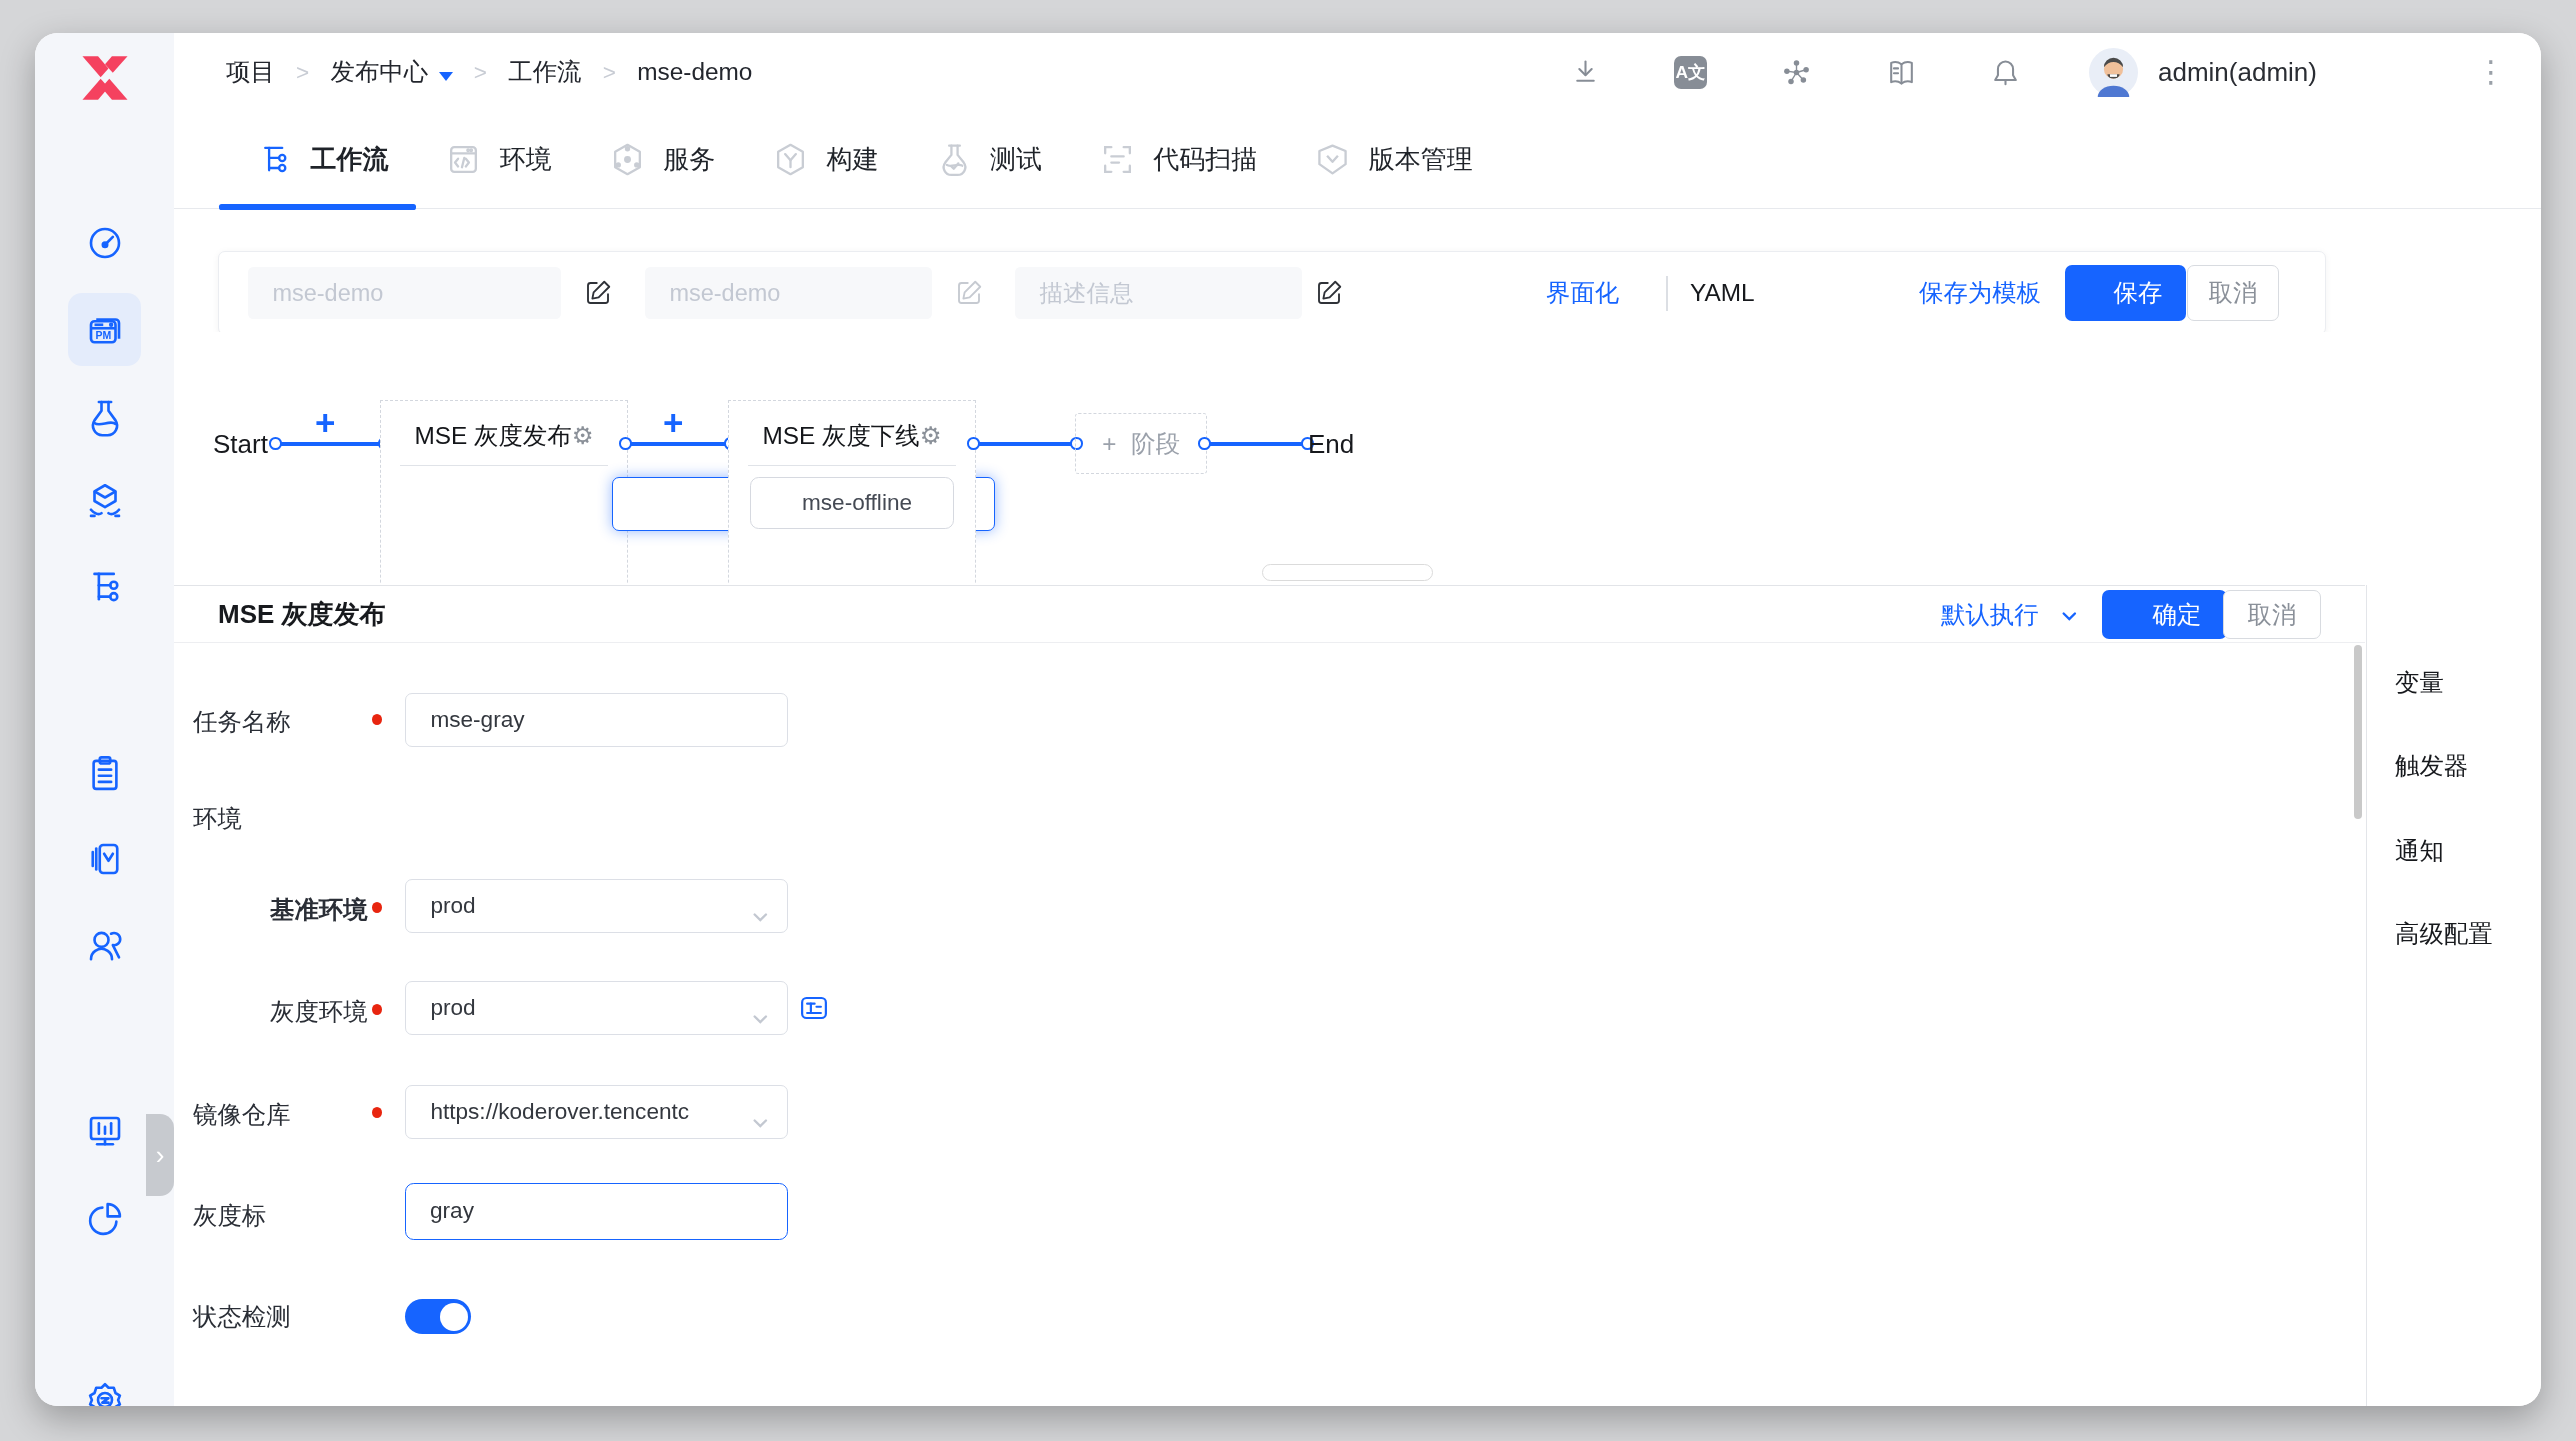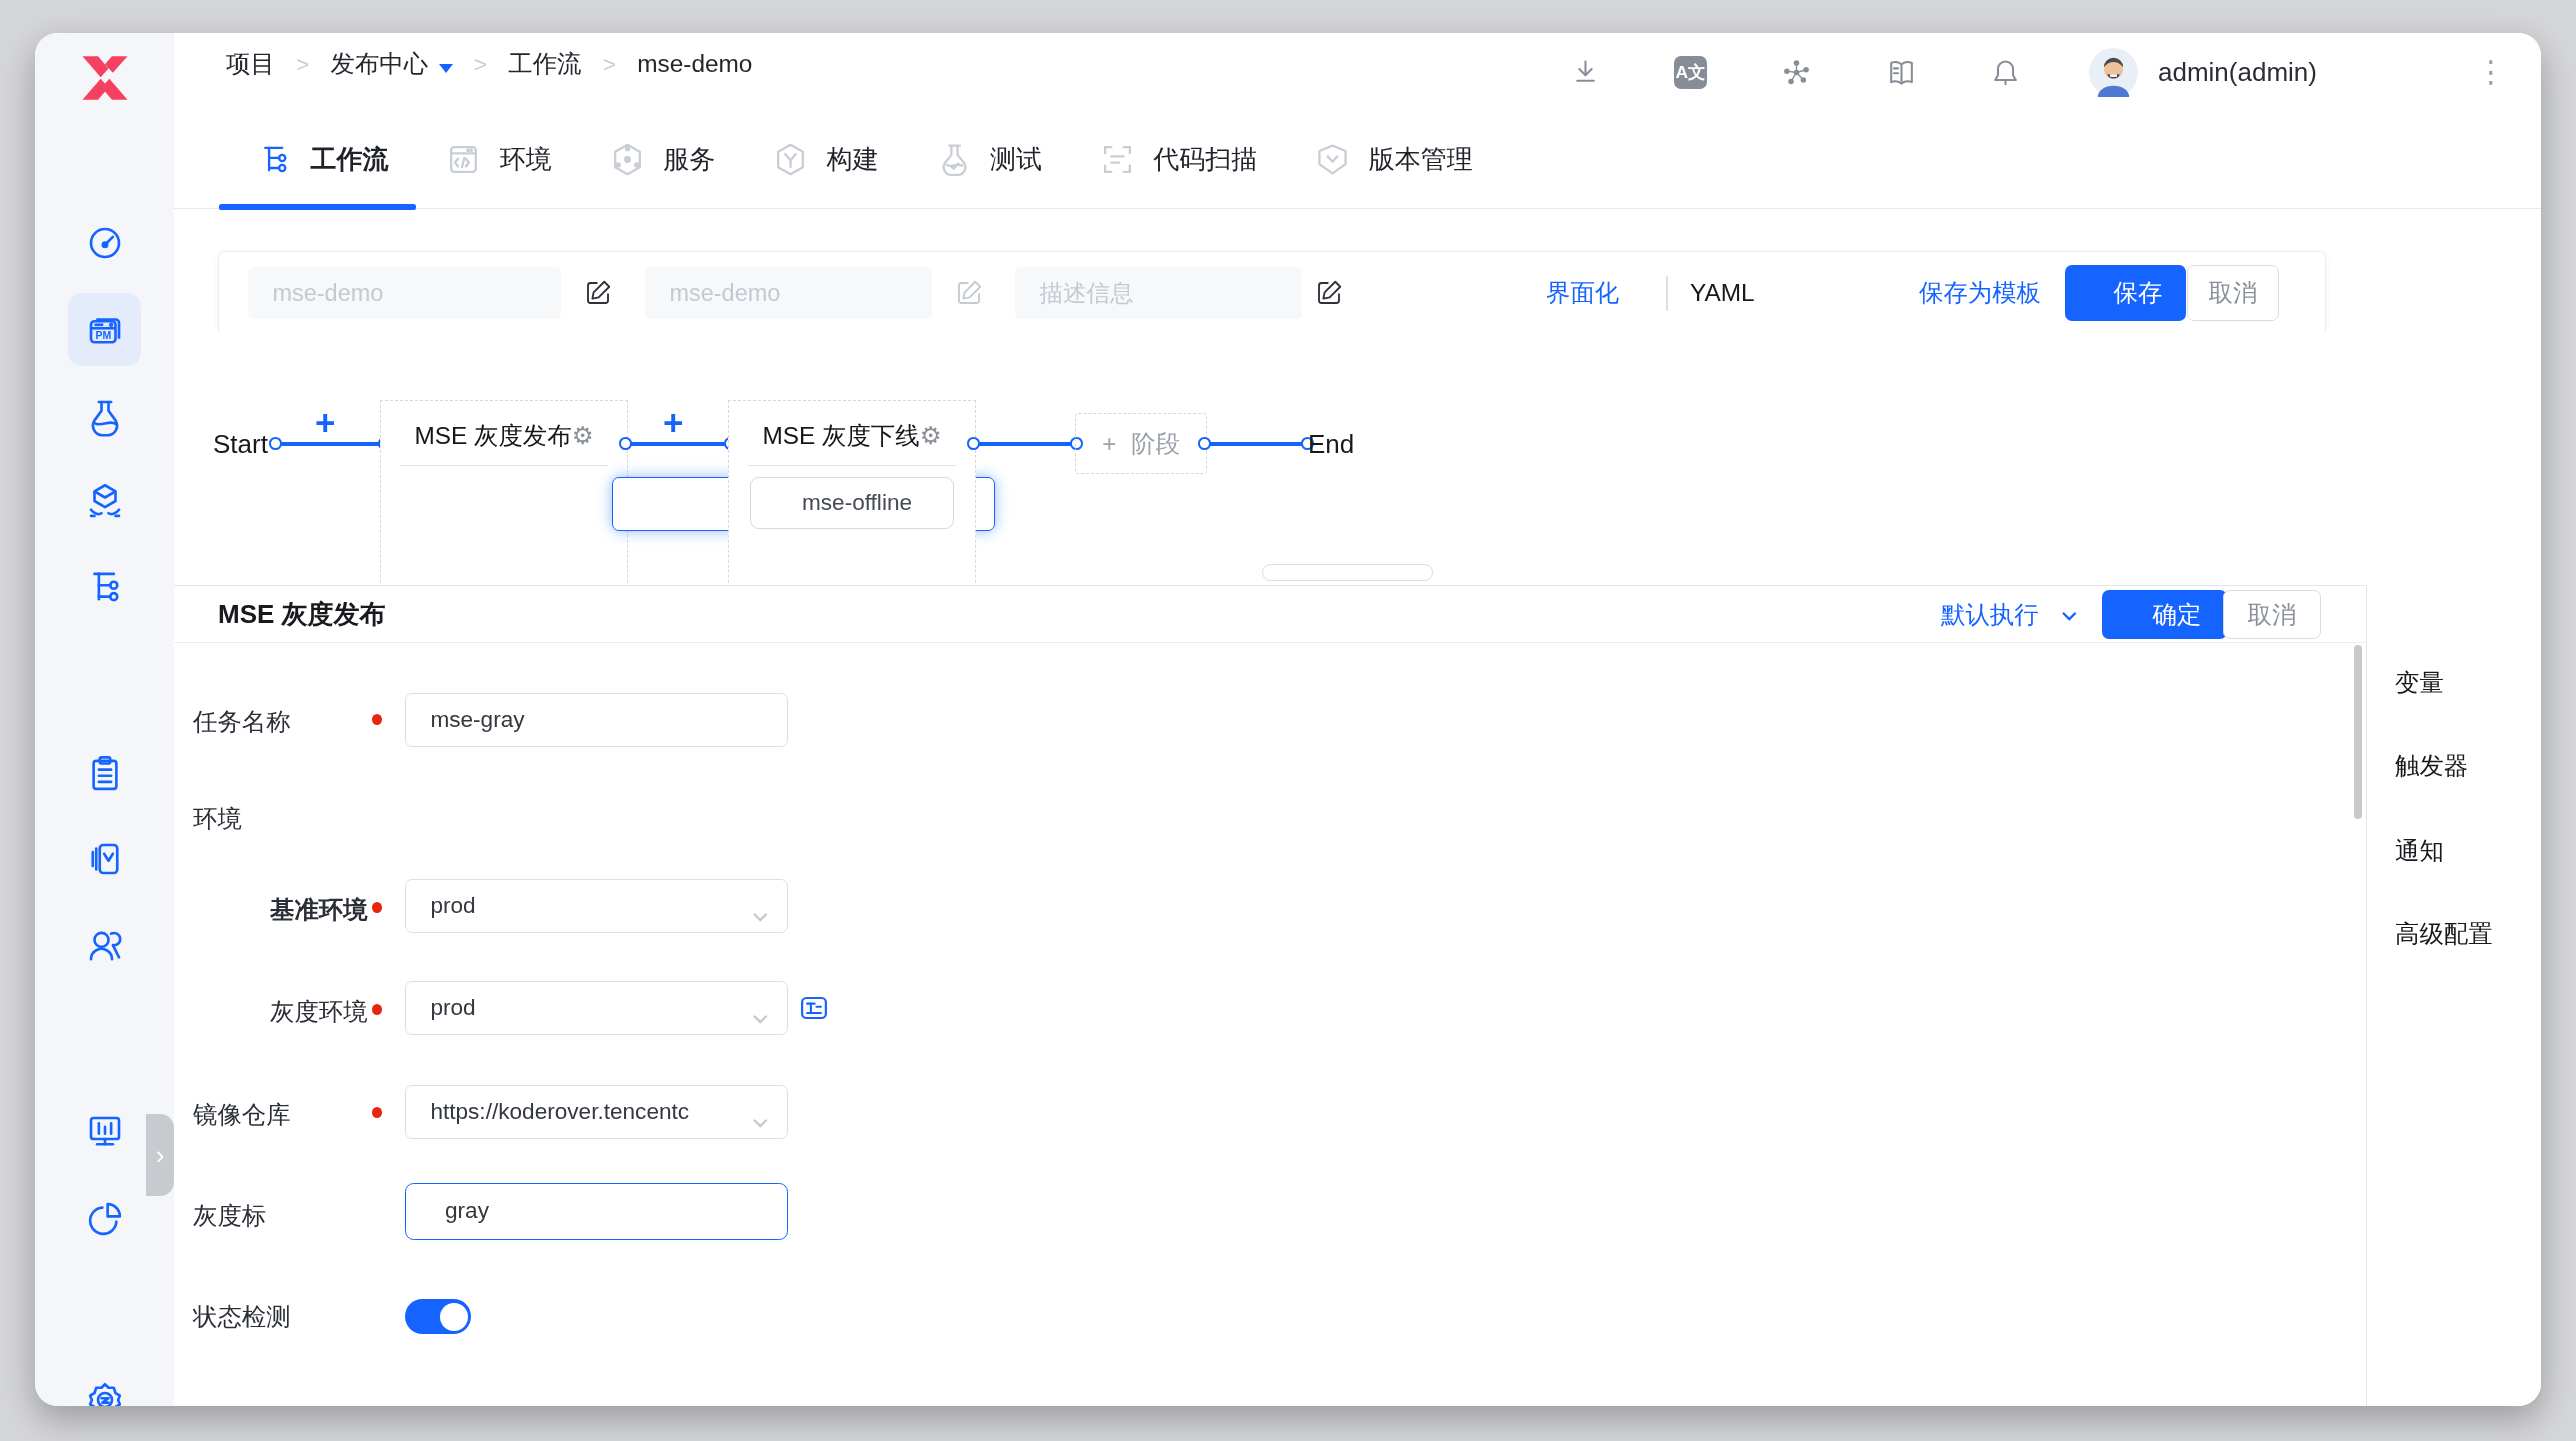--- a/index.html
+++ b/index.html
@@ -70,21 +70,21 @@
   #panel{position:absolute;left:139px;top:552px;width:2191px;height:822px;background:#fff;border-top:0.9px solid #e2e4e8;}
   #panel-header{position:absolute;left:0;top:0;width:100%;height:57px;border-bottom:0.9px solid #edeef1;box-sizing:border-box;}
   #panel-title{position:absolute;left:44px;top:0;line-height:57px;font-size:26px;font-weight:bold;color:#17191d;}
   .field-label{position:absolute;font-size:24.4px;color:#2a2e36;}
   .req-dot{position:absolute;width:10.4px;height:11.3px;border-radius:50%;background:#e8250f;}
   .sel{position:absolute;left:231px;width:383px;height:54px;border:0.9px solid #dcdfe6;border-radius:7px;background:#fff;
     font-size:22.6px;color:#33373e;line-height:52px;padding-left:24.4px;box-sizing:border-box;white-space:nowrap;overflow:hidden;}
   .sel .chev{position:absolute;right:15.7px;top:15.7px;width:22.6px;height:22.6px;color:#c3c8d1;}
   .sel .chev svg{width:22.6px;height:22.6px;}
   #gray-input{position:absolute;left:231px;top:597px;width:383px;height:57px;border:1.7px solid #1664ff;border-radius:8.7px;
-    font-size:22.6px;color:#33373e;line-height:54px;padding-left:39px;box-sizing:border-box;background:#fff;}
+    font-size:22.6px;color:#33373e;line-height:54px;padding-left:24px;box-sizing:border-box;background:#fff;}
   #toggle{position:absolute;left:231px;top:713px;width:66px;height:35px;background:#1664ff;border-radius:17.4px;}
   #toggle .knob{position:absolute;right:3.5px;top:3.5px;width:28px;height:28px;background:#fff;border-radius:50%;}
   #panel-scrollthumb{position:absolute;left:2180px;top:59px;width:7.8px;height:174px;background:#c9c9c9;border-radius:4.4px;}
   
   #rightnav{position:absolute;left:2331px;top:552px;width:176px;height:822px;background:#fff;border-left:0.9px solid #e3e5e9;box-sizing:border-box;}
   .rnav-item{position:absolute;left:28px;font-size:24.4px;color:#17191d;}
   .tpl-ic{position:absolute;left:625px;width:30px;height:30px;color:#1664ff;}
   .tpl-ic svg{width:30px;height:30px;}
 </style>
 </head>
@@ -192,21 +192,21 @@
         <circle cx="24" cy="24" r="8"></circle>
           <path d="M20 22h8l-7 5h7"></path>
       </svg>
     </div>
     <div id="collapse">
       <span>›</span>
     </div>
   </div>
 
   <div id="topbar">
-    <div class="abs" style="left:52px;top:0;line-height:62px;white-space:nowrap;">
+    <div class="abs" style="left:52px;top:0;line-height:78px;white-space:nowrap;">
       <span class="crumb">项目</span>
       <span class="crumb-sep">&gt;</span>
       <span class="crumb">发布中心</span><span class="caret"></span>
       <span class="crumb-sep">&gt;</span>
       <span class="crumb">工作流</span>
       <span class="crumb-sep">&gt;</span>
       <span class="crumb">mse-demo</span>
     </div>
 
     <div class="top-ic" style="left:1375px;">

